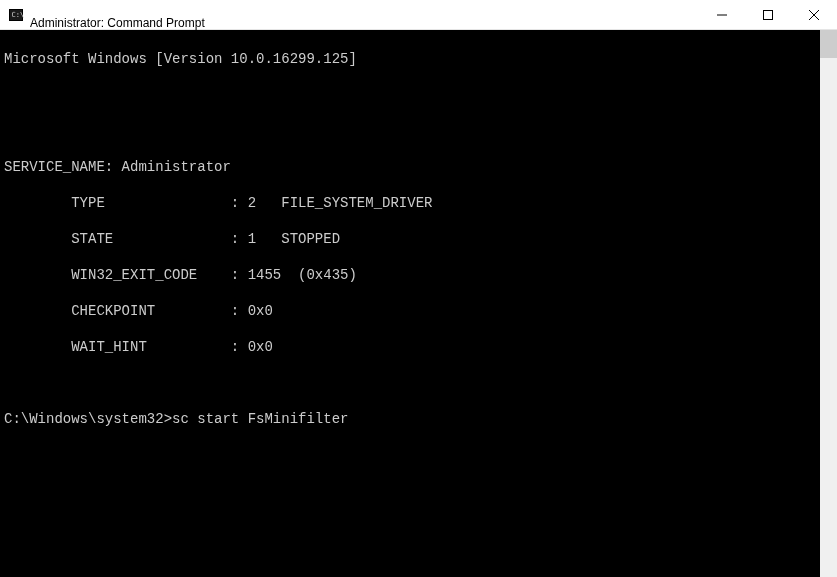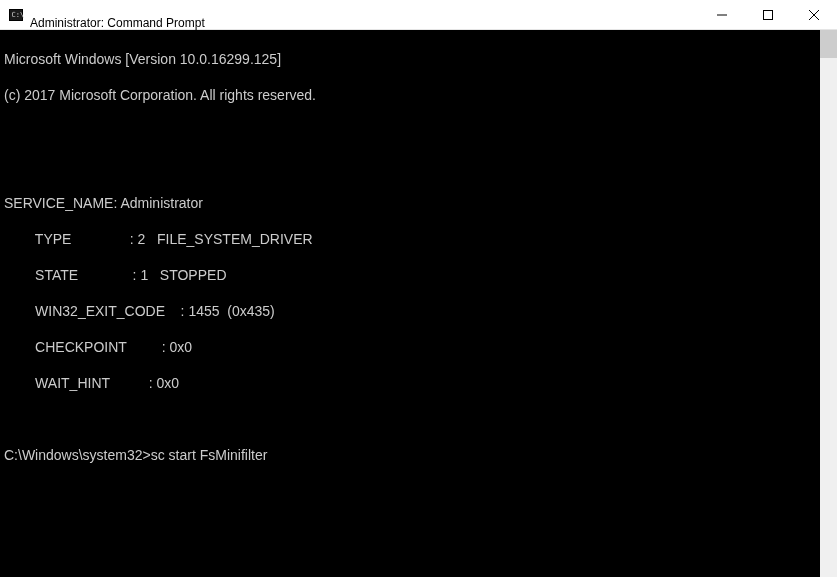--- a/index.html
+++ b/index.html
@@ -49,21 +49,21 @@
       align-items: center;
       justify-content: center;
       cursor: pointer;
     }
     .win-btn svg { display: block; }
     .terminal {
       width: 100%;
       height: calc(100% - 30px);
       background: #000;
       color: #cccccc;
-      font-family: Liberation Sans, sans-serif;
+      font-family: Liberation Mono, monospace;
       font-size: 14px;
       line-height: 18px;
       padding: 2px 4px;
       position: relative;
       white-space: pre;
       overflow: hidden;
     }
     .scroll-track {
       position: absolute;
       right: 0;
@@ -112,21 +112,20 @@
       <svg width="10" height="10" viewBox="0 0 10 10">
           <line x1="0" y1="0" x2="10" y2="10" stroke="#000" stroke-width="1"></line>
           <line x1="10" y1="0" x2="0" y2="10" stroke="#000" stroke-width="1"></line>
         </svg>
     </div>
   </div>
 </div>
 
 <div class="terminal">
 <div class="line">Microsoft Windows [Version 10.0.16299.125]</div>
-<div class="line">(c) 2017 Microsoft Corporation. All rights reserved.</div>
 <div class="blank"></div>
 <div class="blank"></div>
 <div class="line">SERVICE_NAME: Administrator</div>
 <div class="line">        TYPE               : 2   FILE_SYSTEM_DRIVER</div>
 <div class="line">        STATE              : 1   STOPPED</div>
 <div class="line">        WIN32_EXIT_CODE    : 1455  (0x435)</div>
 <div class="line">        CHECKPOINT         : 0x0</div>
 <div class="line">        WAIT_HINT          : 0x0</div>
 <div class="blank"></div>
 <div class="line">C:\Windows\system32&gt;sc start FsMinifilter</div>

